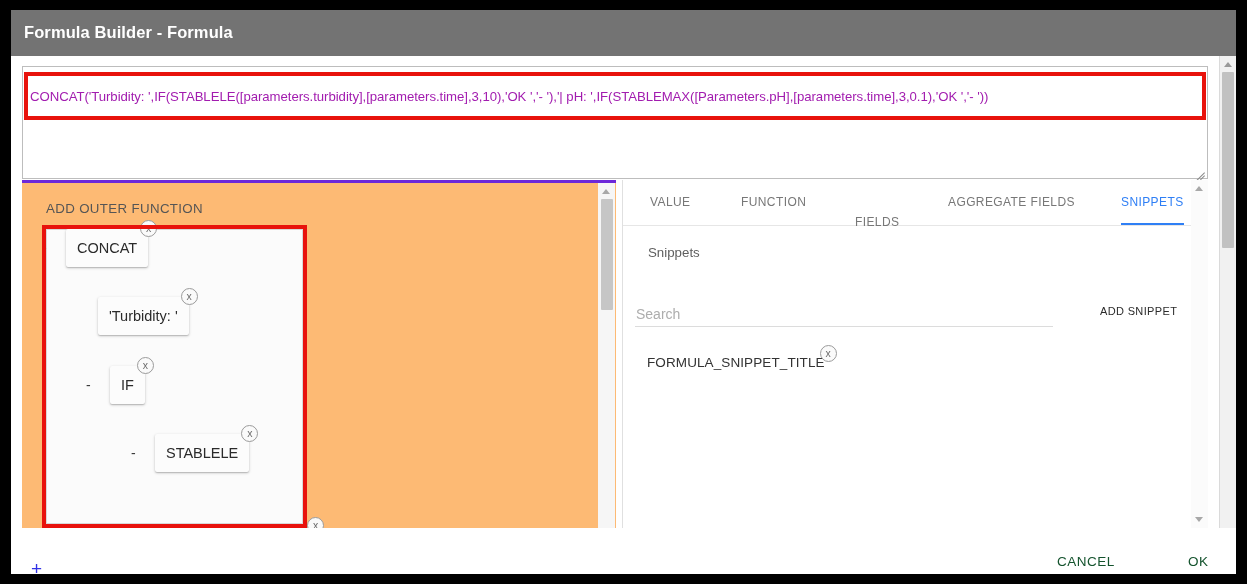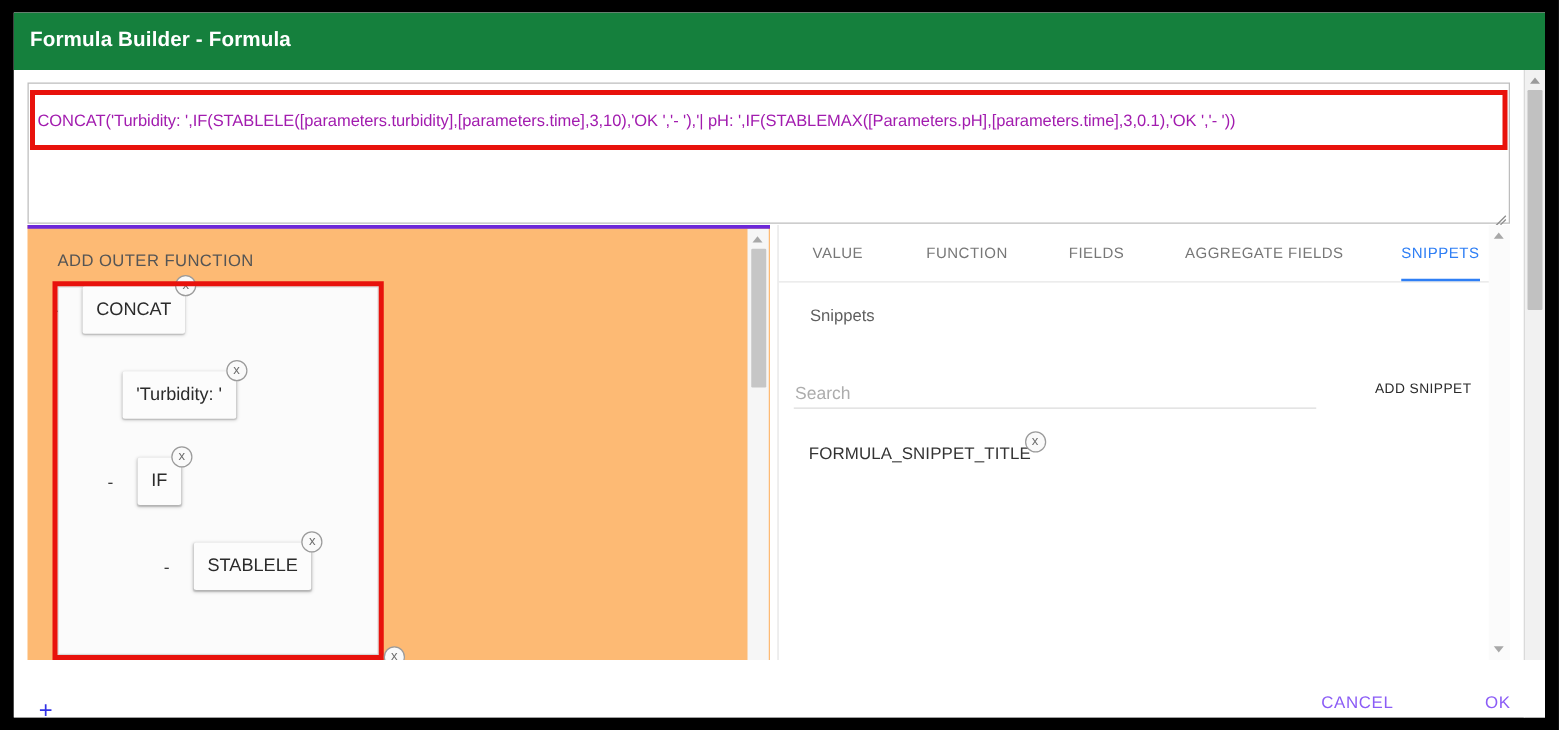--- a/index.html
+++ b/index.html
@@ -25,21 +25,21 @@
     overflow: hidden;
   }
 
   
   #titlebar {
     position: absolute;
     left: 0;
     top: 0;
     width: 1225px;
     height: 46px;
-    background: #15803d;
+    background: #737373;
   }
   #titlebar .title-text {
     position: absolute;
     left: 13px;
     top: 13px;
     font-size: 16.5px;
     font-weight: bold;
     color: #ffffff;
     letter-spacing: .1px;
   }
@@ -399,21 +399,21 @@
     left: 20px;
     top: 34px;
     font-size: 19px;
     line-height: 14px;
     color: #3232e6;
   }
   .footer-btn {
     position: absolute;
     top: 26px;
     font-size: 13.5px;
-    color: #8b5cf6;
+    color: #14532d;
     letter-spacing: .5px;
   }
   #cancel-btn { left: 1046px; }
   #ok-btn     { left: 1162px; margin-left: 15px; }
 </style>
 </head>
 <body>
 
 <div id="window">
 
@@ -490,21 +490,21 @@
 
     <div id="right-pane">
 
       <div id="tabs">
         <div class="tab" style="left:27px;">
           <span>VALUE</span>
         </div>
         <div class="tab" style="left:118px;">
           <span>FUNCTION</span>
         </div>
-        <div class="tab" style="left:232px;">
+        <div class="tab" style="left:232px;margin-top:20px;">
           <span>FIELDS</span>
         </div>
         <div class="tab" style="left:325px;">
           <span>AGGREGATE FIELDS</span>
         </div>
         <div class="tab active" style="left:498px;">
           <span>SNIPPETS</span>
           <span class="underline"></span>
         </div>
       </div>

